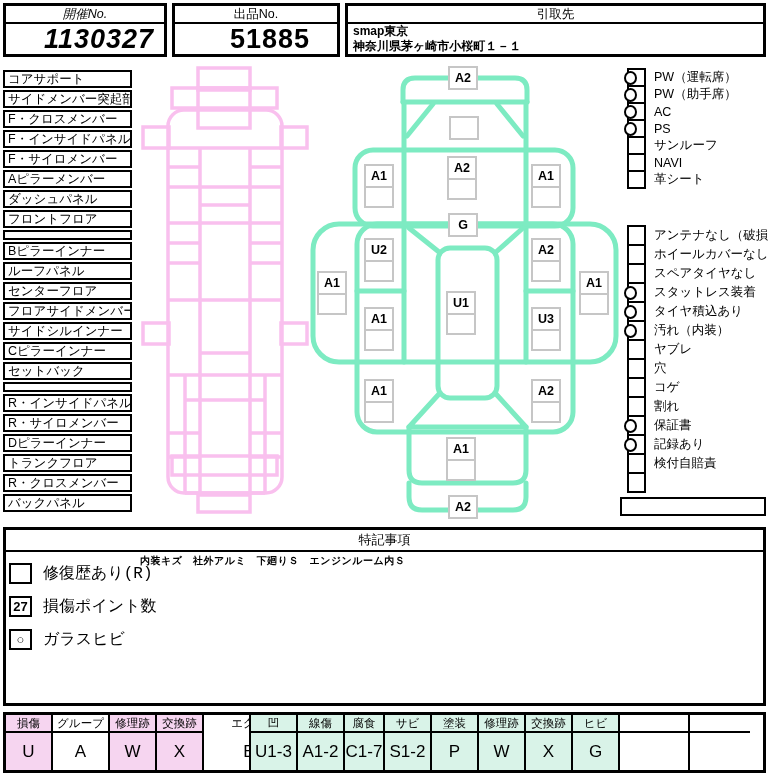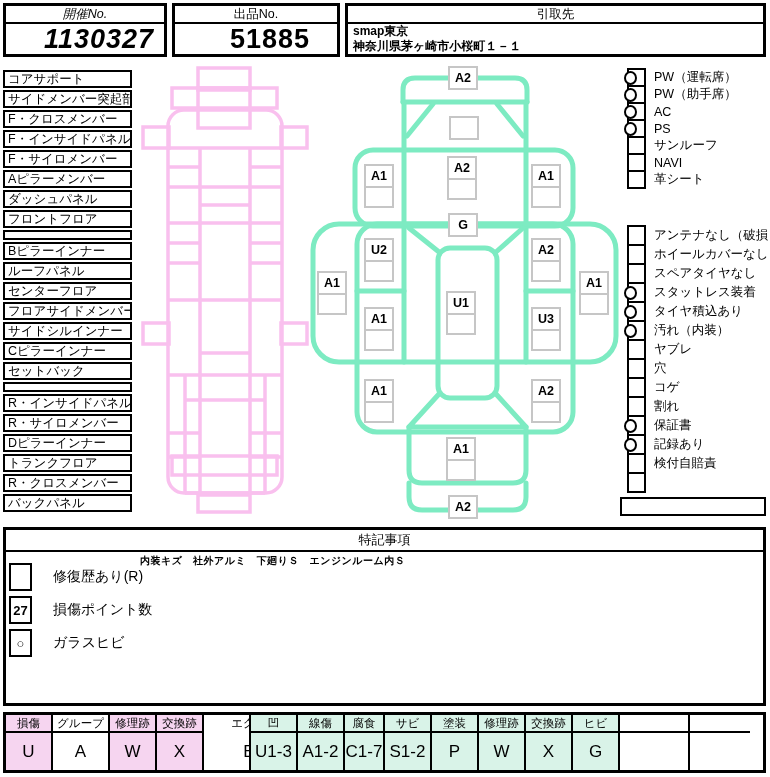--- a/index.html
+++ b/index.html
@@ -44,23 +44,23 @@
   .mcell{height:20px;display:flex;align-items:center;justify-content:center;
          font-weight:bold;font-size:12.5px;box-sizing:border-box;}
   .mcell+.mcell{border-top:2px solid #c6c6c6;}
 
   
   .notes{position:absolute;left:3px;top:527px;width:763px;height:179px;
          border:3px solid #000;box-sizing:border-box;background:#fff;}
   .notes-title{height:20px;border-bottom:2px solid #000;text-align:center;font-size:13px;line-height:20px;}
   .remark{position:absolute;left:140px;top:554px;font-weight:bold;font-size:10px;letter-spacing:0.5px;}
   .lg-row{position:absolute;left:9px;display:flex;align-items:center;}
-  .lg-box{box-sizing:border-box;width:23px;height:28px;border:2.5px solid #000;background:#fff;
+  .lg-box{box-sizing:border-box;width:23px;height:21px;border:2.5px solid #000;background:#fff;
           display:flex;align-items:center;justify-content:center;font-weight:bold;font-size:13px;flex:none;}
-  .lg-label{margin-left:21px;font-size:14px;white-space:nowrap;}
+  .lg-label{margin-left:11px;font-size:16px;white-space:nowrap;font-family:Liberation Mono, monospace;}
 
   
   .tbl{position:absolute;left:3px;top:712px;width:763px;height:61px;border:3px solid #000;
        box-sizing:border-box;display:flex;background:#fff;}
   .col{display:flex;flex-direction:column;border-right:2px solid #000;box-sizing:border-box;flex:none;}
   .col:last-child{border-right:none;}
   .th{height:18px;border-bottom:2px solid #000;display:flex;align-items:center;justify-content:center;
       font-size:11.5px;box-sizing:border-box;white-space:nowrap;}
   .td{flex:1;display:flex;align-items:center;justify-content:center;font-size:17px;}
 </style>

